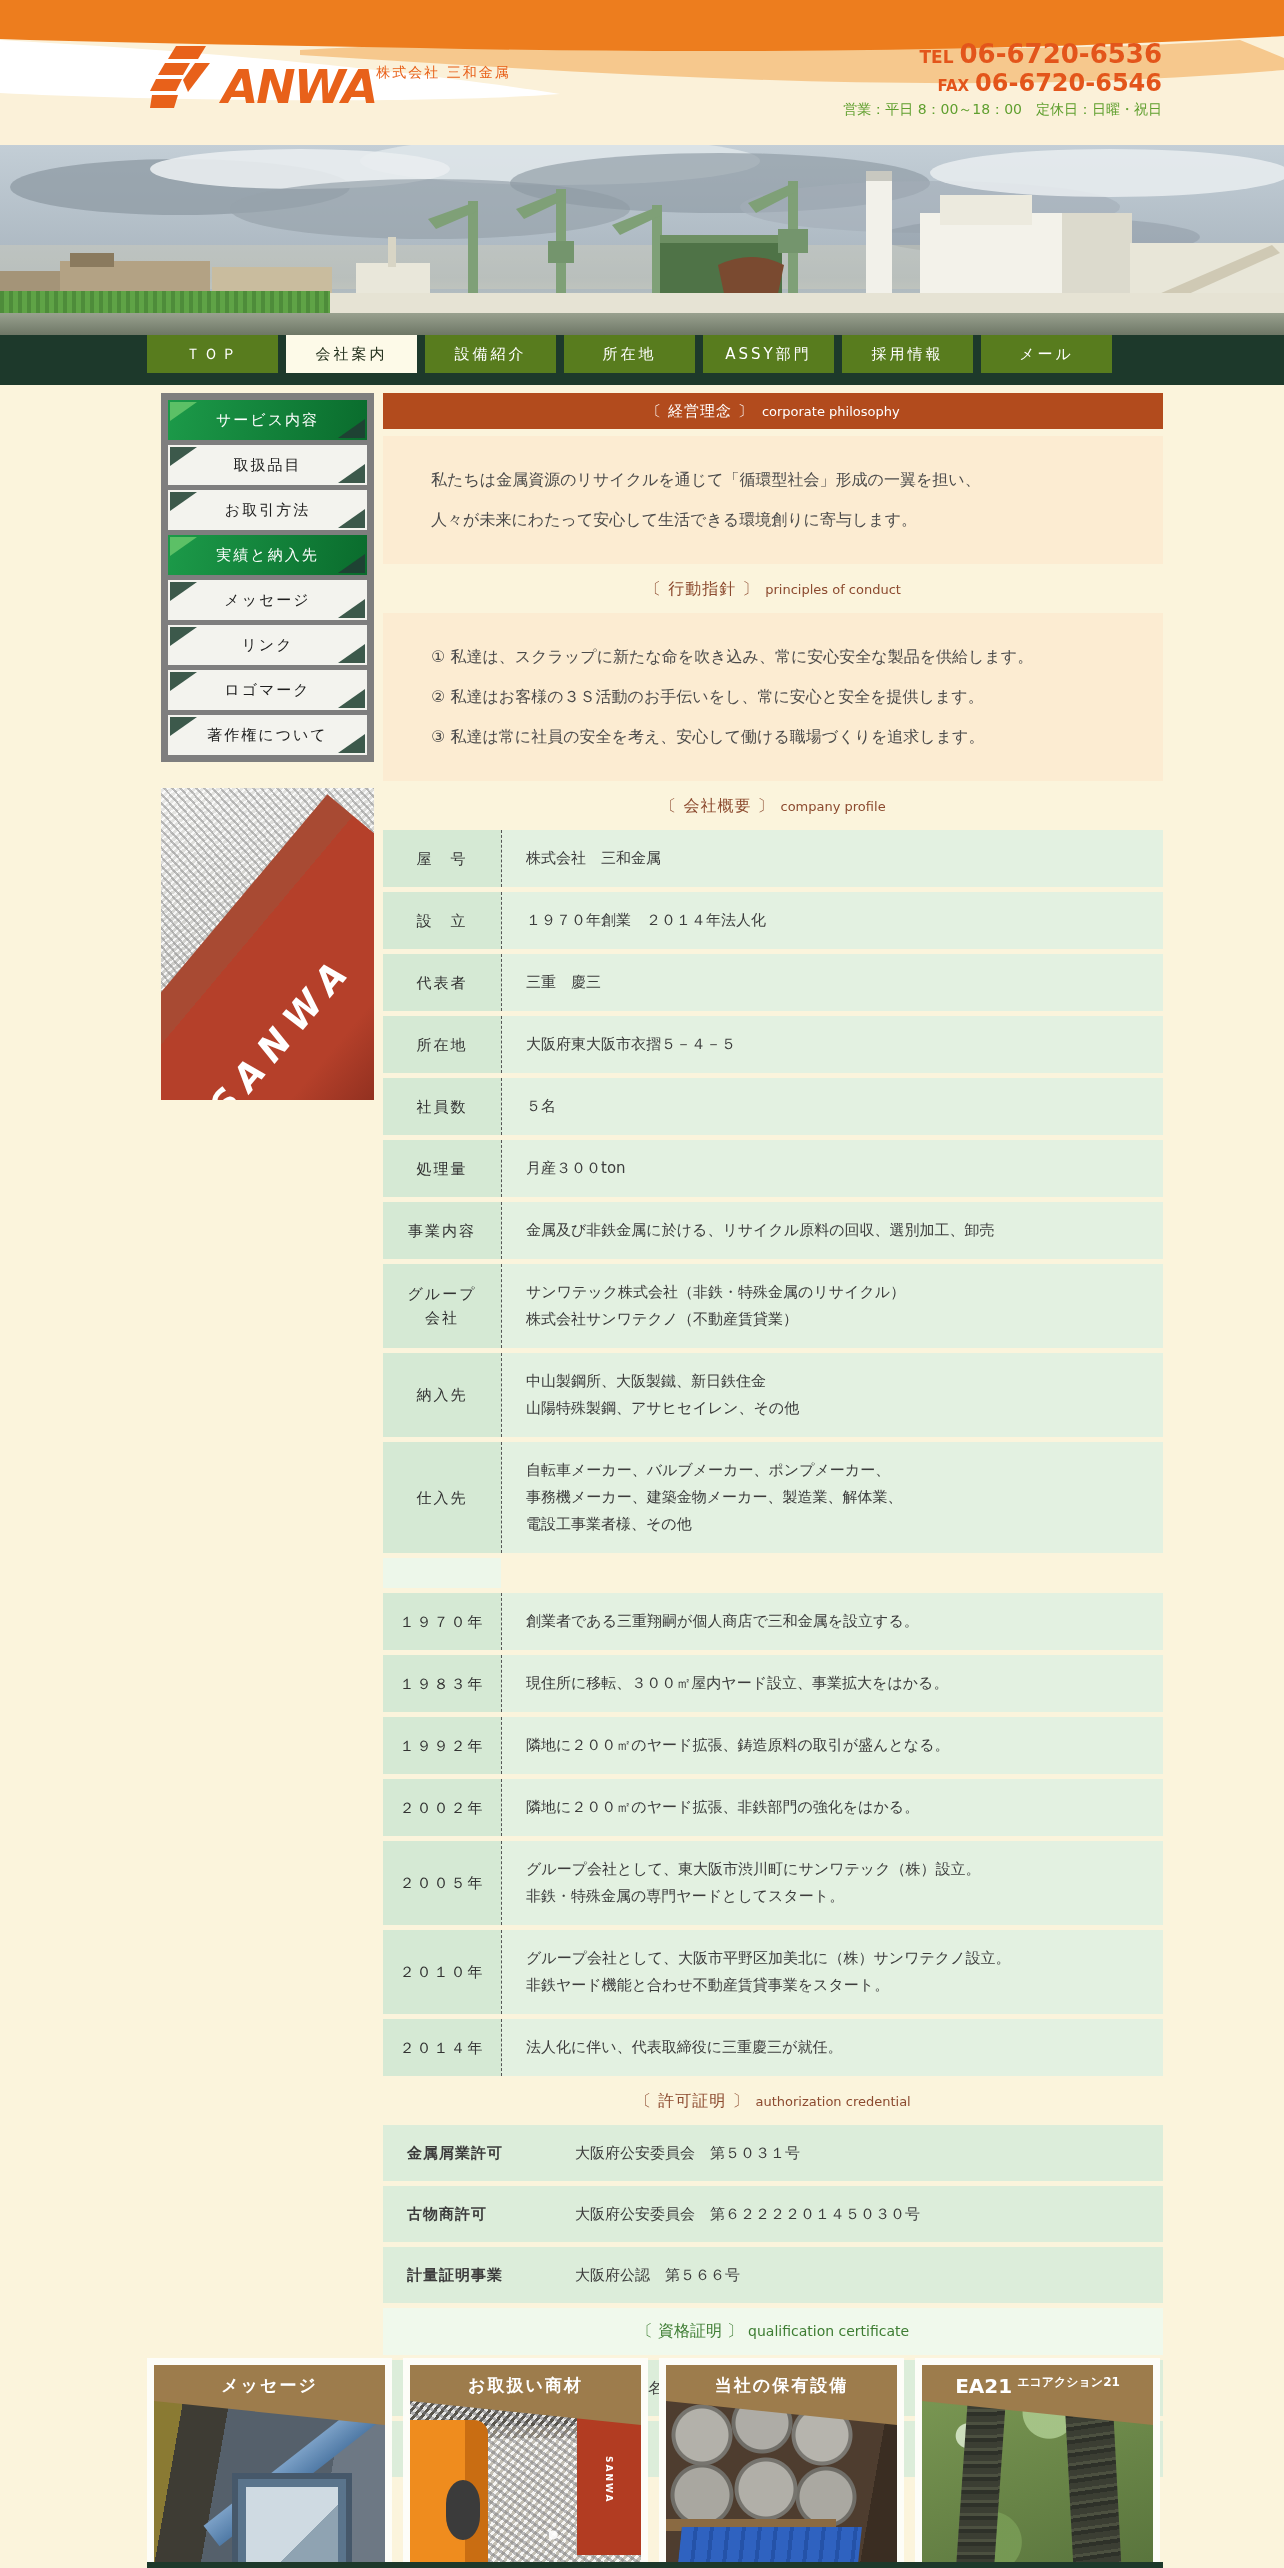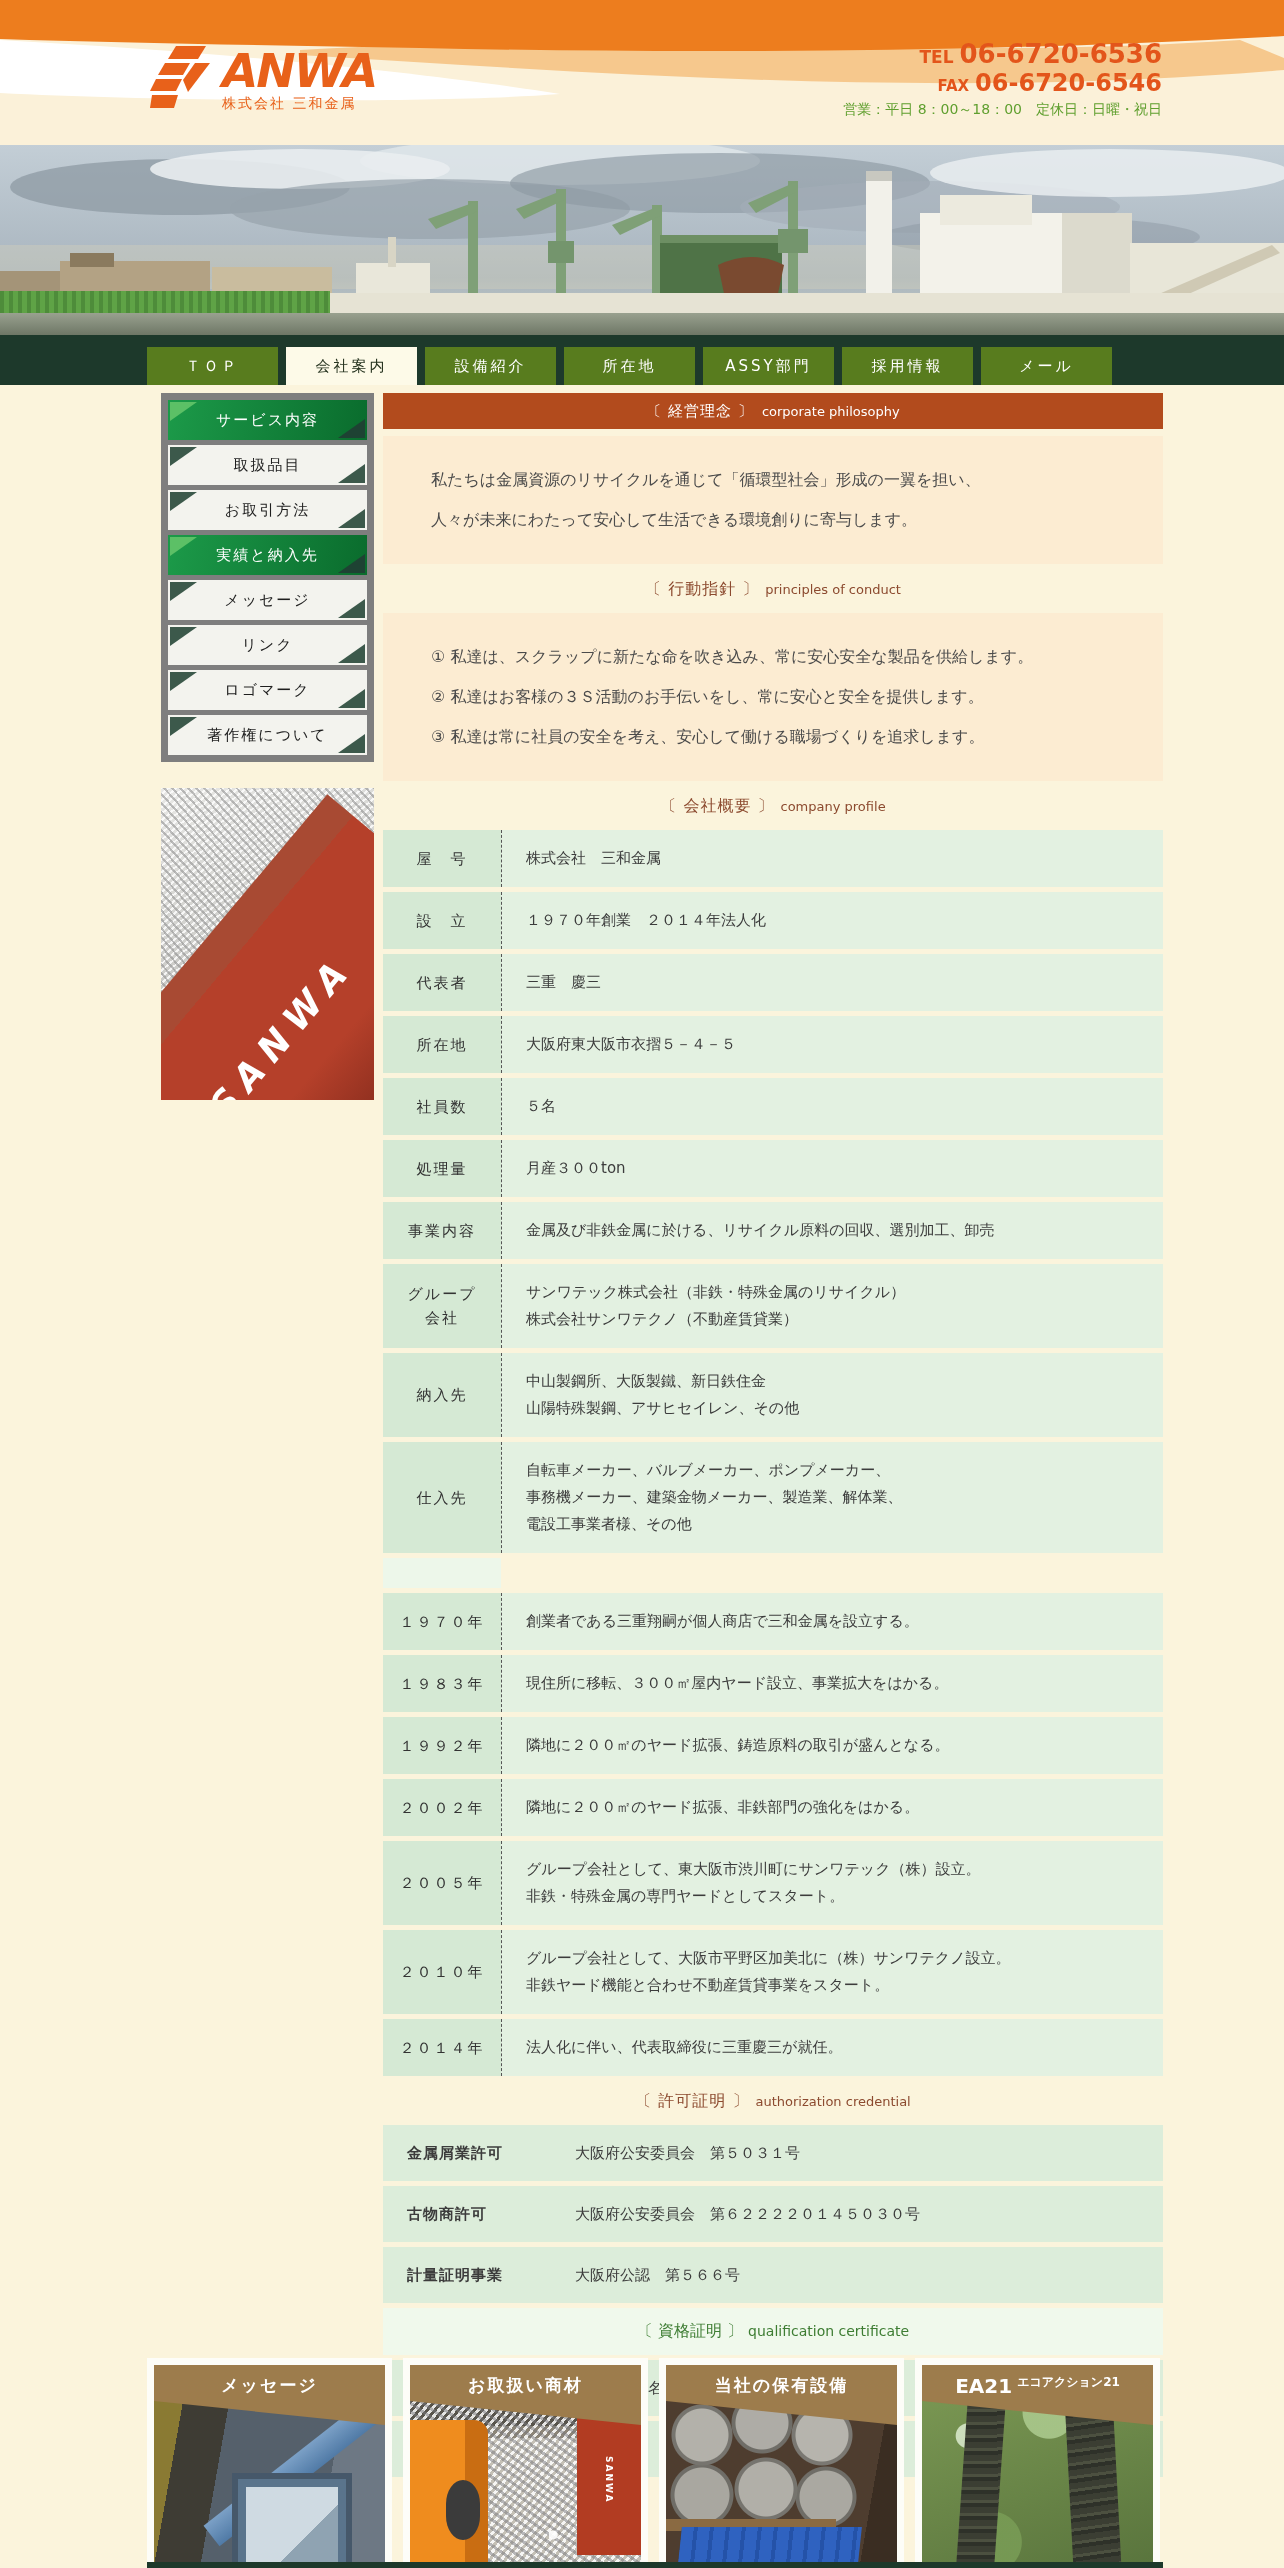--- a/index.html
+++ b/index.html
@@ -7,35 +7,35 @@
     width:1284px;height:2568px;position:relative;overflow:hidden;
     background:#fbf4dc;
     font-family:"DejaVu Sans","Liberation Sans",sans-serif;
     color:#3c3c3c;
   }
   
   .header{position:relative;height:145px;background:#fbf1d9;}
   .header-waves{position:absolute;inset:0;width:100%;height:100%;}
   .logo{position:absolute;left:150px;top:44px;display:flex;align-items:flex-end;gap:6px;}
   .logo-mark{display:block;}
-  .logo-textblock{display:flex;flex-direction:column;line-height:1;}
+  .logo-textblock{display:flex;flex-direction:row;line-height:1;}
   .logo-word{font-size:47px;font-weight:bold;font-style:italic;color:#e8611a;letter-spacing:-2px;}
   .logo-sub{font-size:14px;color:#e8611a;letter-spacing:2px;margin-top:2px;}
   .contact{position:absolute;right:122px;top:40px;text-align:right;}
   .tel-line{color:#e3551b;line-height:1.15;}
   .tel-prefix{font-size:17px;font-weight:bold;margin-right:6px;}
   .tel-num{font-size:26px;font-weight:bold;}
   .fax-prefix{font-size:15px;font-weight:bold;margin-right:6px;}
   .fax-num{font-size:24px;font-weight:bold;}
   .hours{margin-top:4px;font-size:14px;color:#5f9f2e;}
   
   .hero{position:relative;height:190px;overflow:hidden;}
   .hero svg{display:block;width:100%;height:100%;}
   
-  .nav{height:50px;background:#1d392b;display:flex;align-items:flex-end;padding-left:147px;box-sizing:border-box;}
+  .nav{height:50px;background:#1d392b;display:flex;align-items:flex-start;padding-left:147px;box-sizing:border-box;}
   .nav-btn{width:131px;height:38px;margin-right:8px;background:#587c1e;color:#fff;
     display:flex;align-items:center;justify-content:center;font-size:15px;letter-spacing:3px;cursor:pointer;}
   .nav-btn.active{background:#fdfae8;color:#26331f;}
   
   .content{display:flex;gap:9px;padding:8px 121px 0 147px;box-sizing:border-box;margin-left:14px;}
   .side{width:213px;flex:none;}
   .side-box{background:#7e7e7e;padding:7px;}
   .side-btn{position:relative;height:40px;margin-bottom:5px;display:flex;align-items:center;justify-content:center;
     font-size:15px;letter-spacing:2px;cursor:pointer;overflow:hidden;}
   .side-btn:last-child{margin-bottom:0;}

